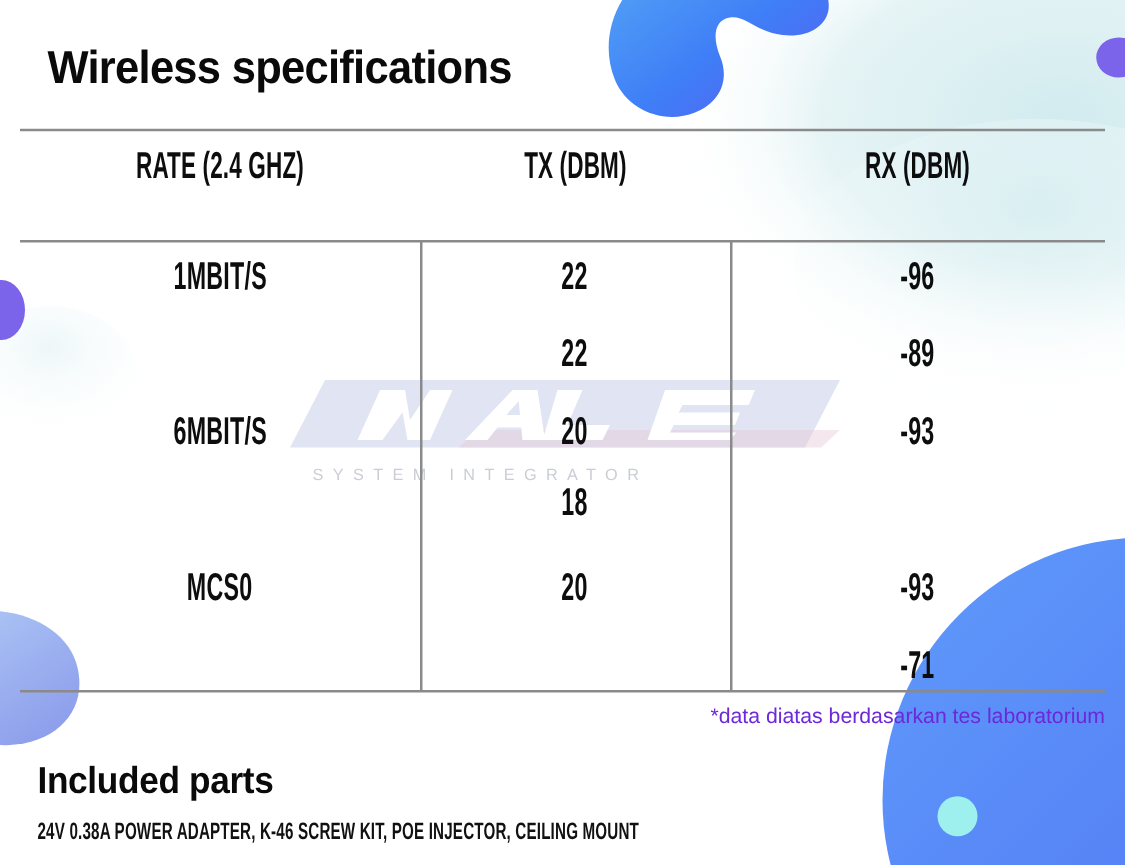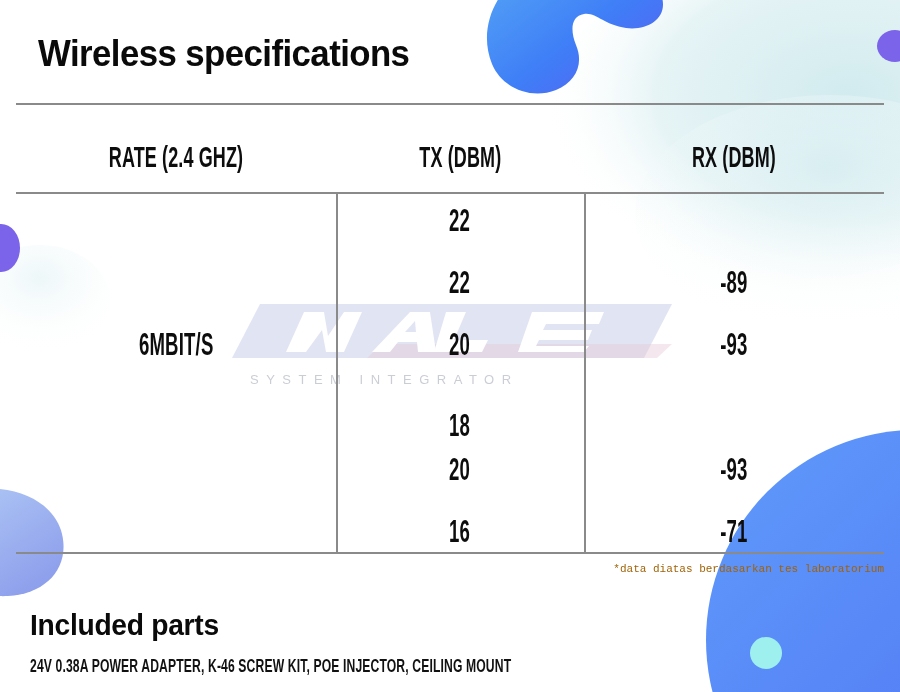--- a/index.html
+++ b/index.html
@@ -81,21 +81,21 @@
     font-family: "Liberation Sans", sans-serif;
     font-weight: bold;
     color: #0d0d0d;
     white-space: nowrap;
     transform-origin: center center;
     display: inline-block;
   }
 
   .th {
     position: absolute;
-    top: 140px;
+    top: 116px;
     font-size: 30px;
     letter-spacing: 0.2px;
     text-align: center;
   }
   .th > .cond { transform: scaleX(0.60); }
 
   .col-rate { left: 16px;  width: 320px; }
   .col-tx   { left: 336px; width: 248px; }
   .col-rx   { left: 584px; width: 300px; }
 
@@ -104,23 +104,23 @@
     text-align: center;
     font-size: 31px;
     letter-spacing: 0.3px;
   }
   .cell > .cond { transform: scaleX(0.60); }
 
   .footnote {
     position: absolute;
     right: 16px;
     top: 563px;
-    font-family: Liberation Mono, monospace;
-    font-size: 11px;
-    color: #a16207;
+    font-family: Liberation Sans, sans-serif;
+    font-size: 17px;
+    color: #6d28d9;
     white-space: nowrap;
   }
 
   .section-title {
     position: absolute;
     left: 30px;
     top: 608px;
     font-family: "Liberation Sans", sans-serif;
     font-weight: bold;
     font-size: 30px;
@@ -228,55 +228,61 @@
   <div class="th col-rate">
     <span class="cond">RATE (2.4 GHZ)</span>
   </div>
   <div class="th col-tx">
     <span class="cond">TX (DBM)</span>
   </div>
   <div class="th col-rx">
     <span class="cond">RX (DBM)</span>
   </div>
 
+  <div class="cell col-rate" style="top:203px">
+    <span class="cond">1MBIT/S</span>
+  </div>
   <div class="cell col-tx" style="top:203px">
     <span class="cond">22</span>
   </div>
+  <div class="cell col-rx" style="top:203px">
+    <span class="cond">-96</span>
+  </div>
 
   <div class="cell col-tx" style="top:265px">
     <span class="cond">22</span>
   </div>
   <div class="cell col-rx" style="top:265px">
     <span class="cond">-89</span>
   </div>
 
   <div class="cell col-rate" style="top:327px">
     <span class="cond">6MBIT/S</span>
   </div>
   <div class="cell col-tx" style="top:327px">
     <span class="cond">20</span>
   </div>
   <div class="cell col-rx" style="top:327px">
     <span class="cond">-93</span>
   </div>
 
-  <div class="cell col-tx" style="top:408px">
+  <div class="cell col-tx" style="top:384px">
     <span class="cond">18</span>
   </div>
 
+  <div class="cell col-rate" style="top:452px">
+    <span class="cond">MCS0</span>
+  </div>
   <div class="cell col-tx" style="top:452px">
     <span class="cond">20</span>
   </div>
   <div class="cell col-rx" style="top:452px">
     <span class="cond">-93</span>
   </div>
 
-  <div class="cell col-tx" style="top:514px">
-    <span class="cond">16</span>
-  </div>
   <div class="cell col-rx" style="top:514px">
     <span class="cond">-71</span>
   </div>
 
   <div class="footnote">*data diatas berdasarkan tes laboratorium</div>
 
   <div class="section-title">Included parts</div>
   <div class="parts-list">24V 0.38A POWER ADAPTER, K-46 SCREW KIT, POE INJECTOR, CEILING MOUNT</div>
 
 </div>

